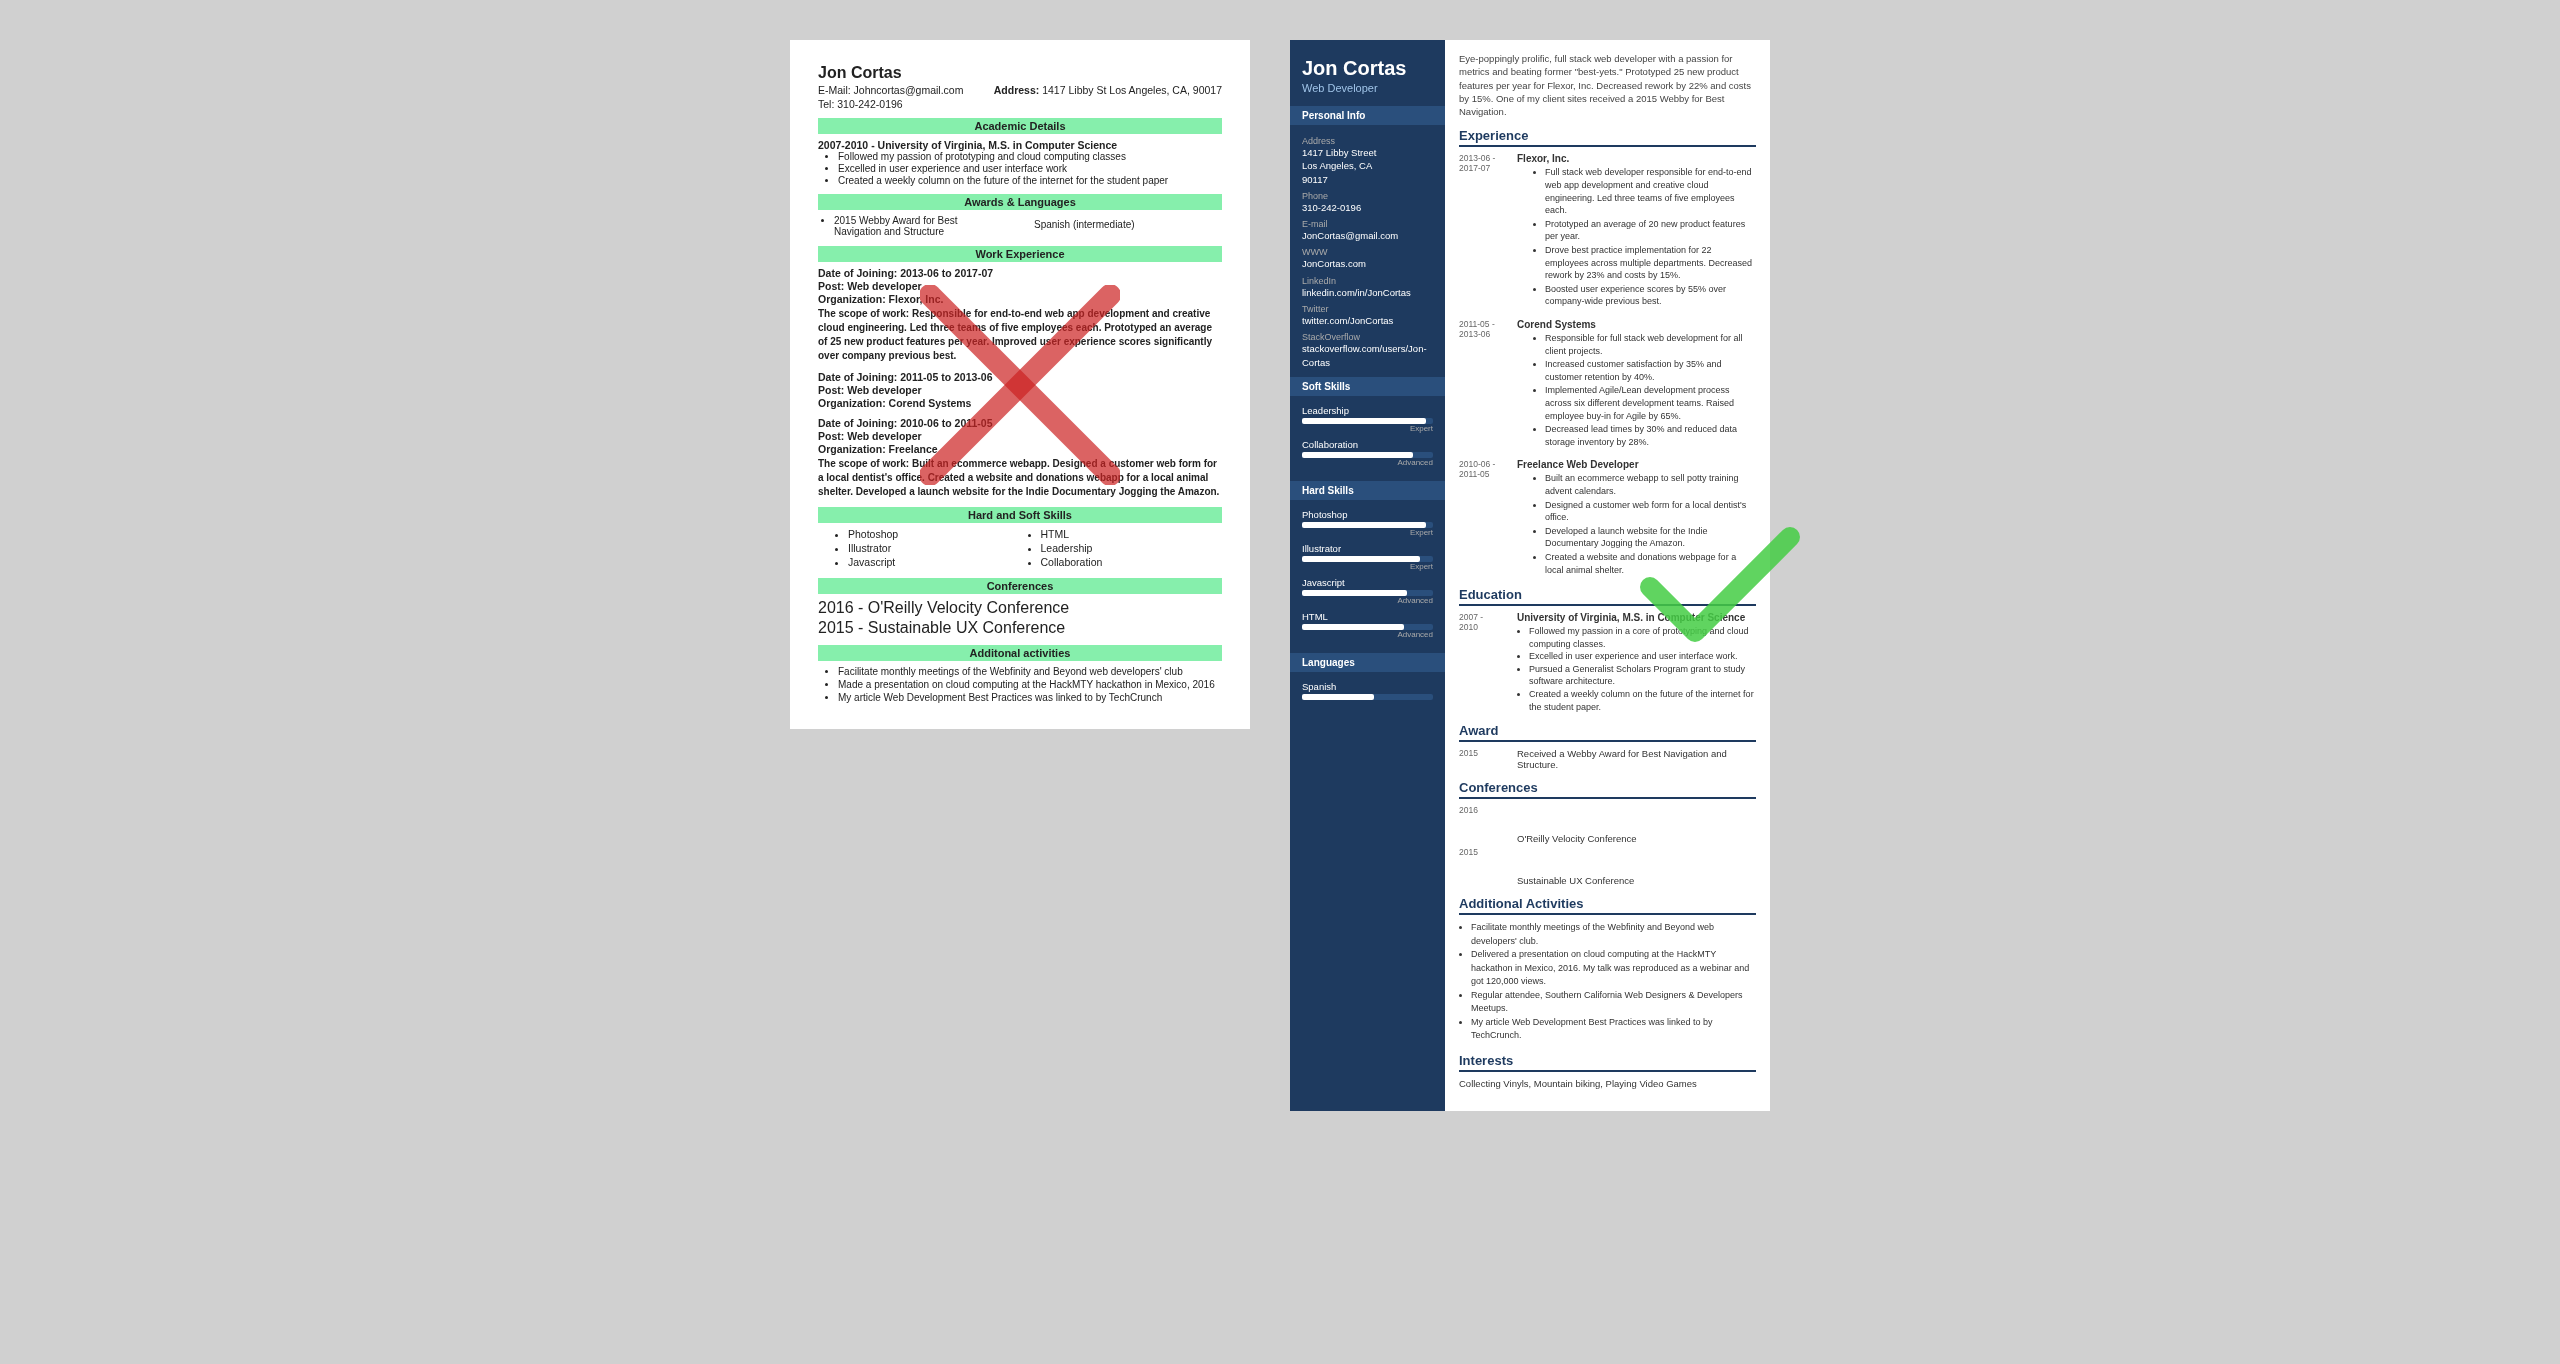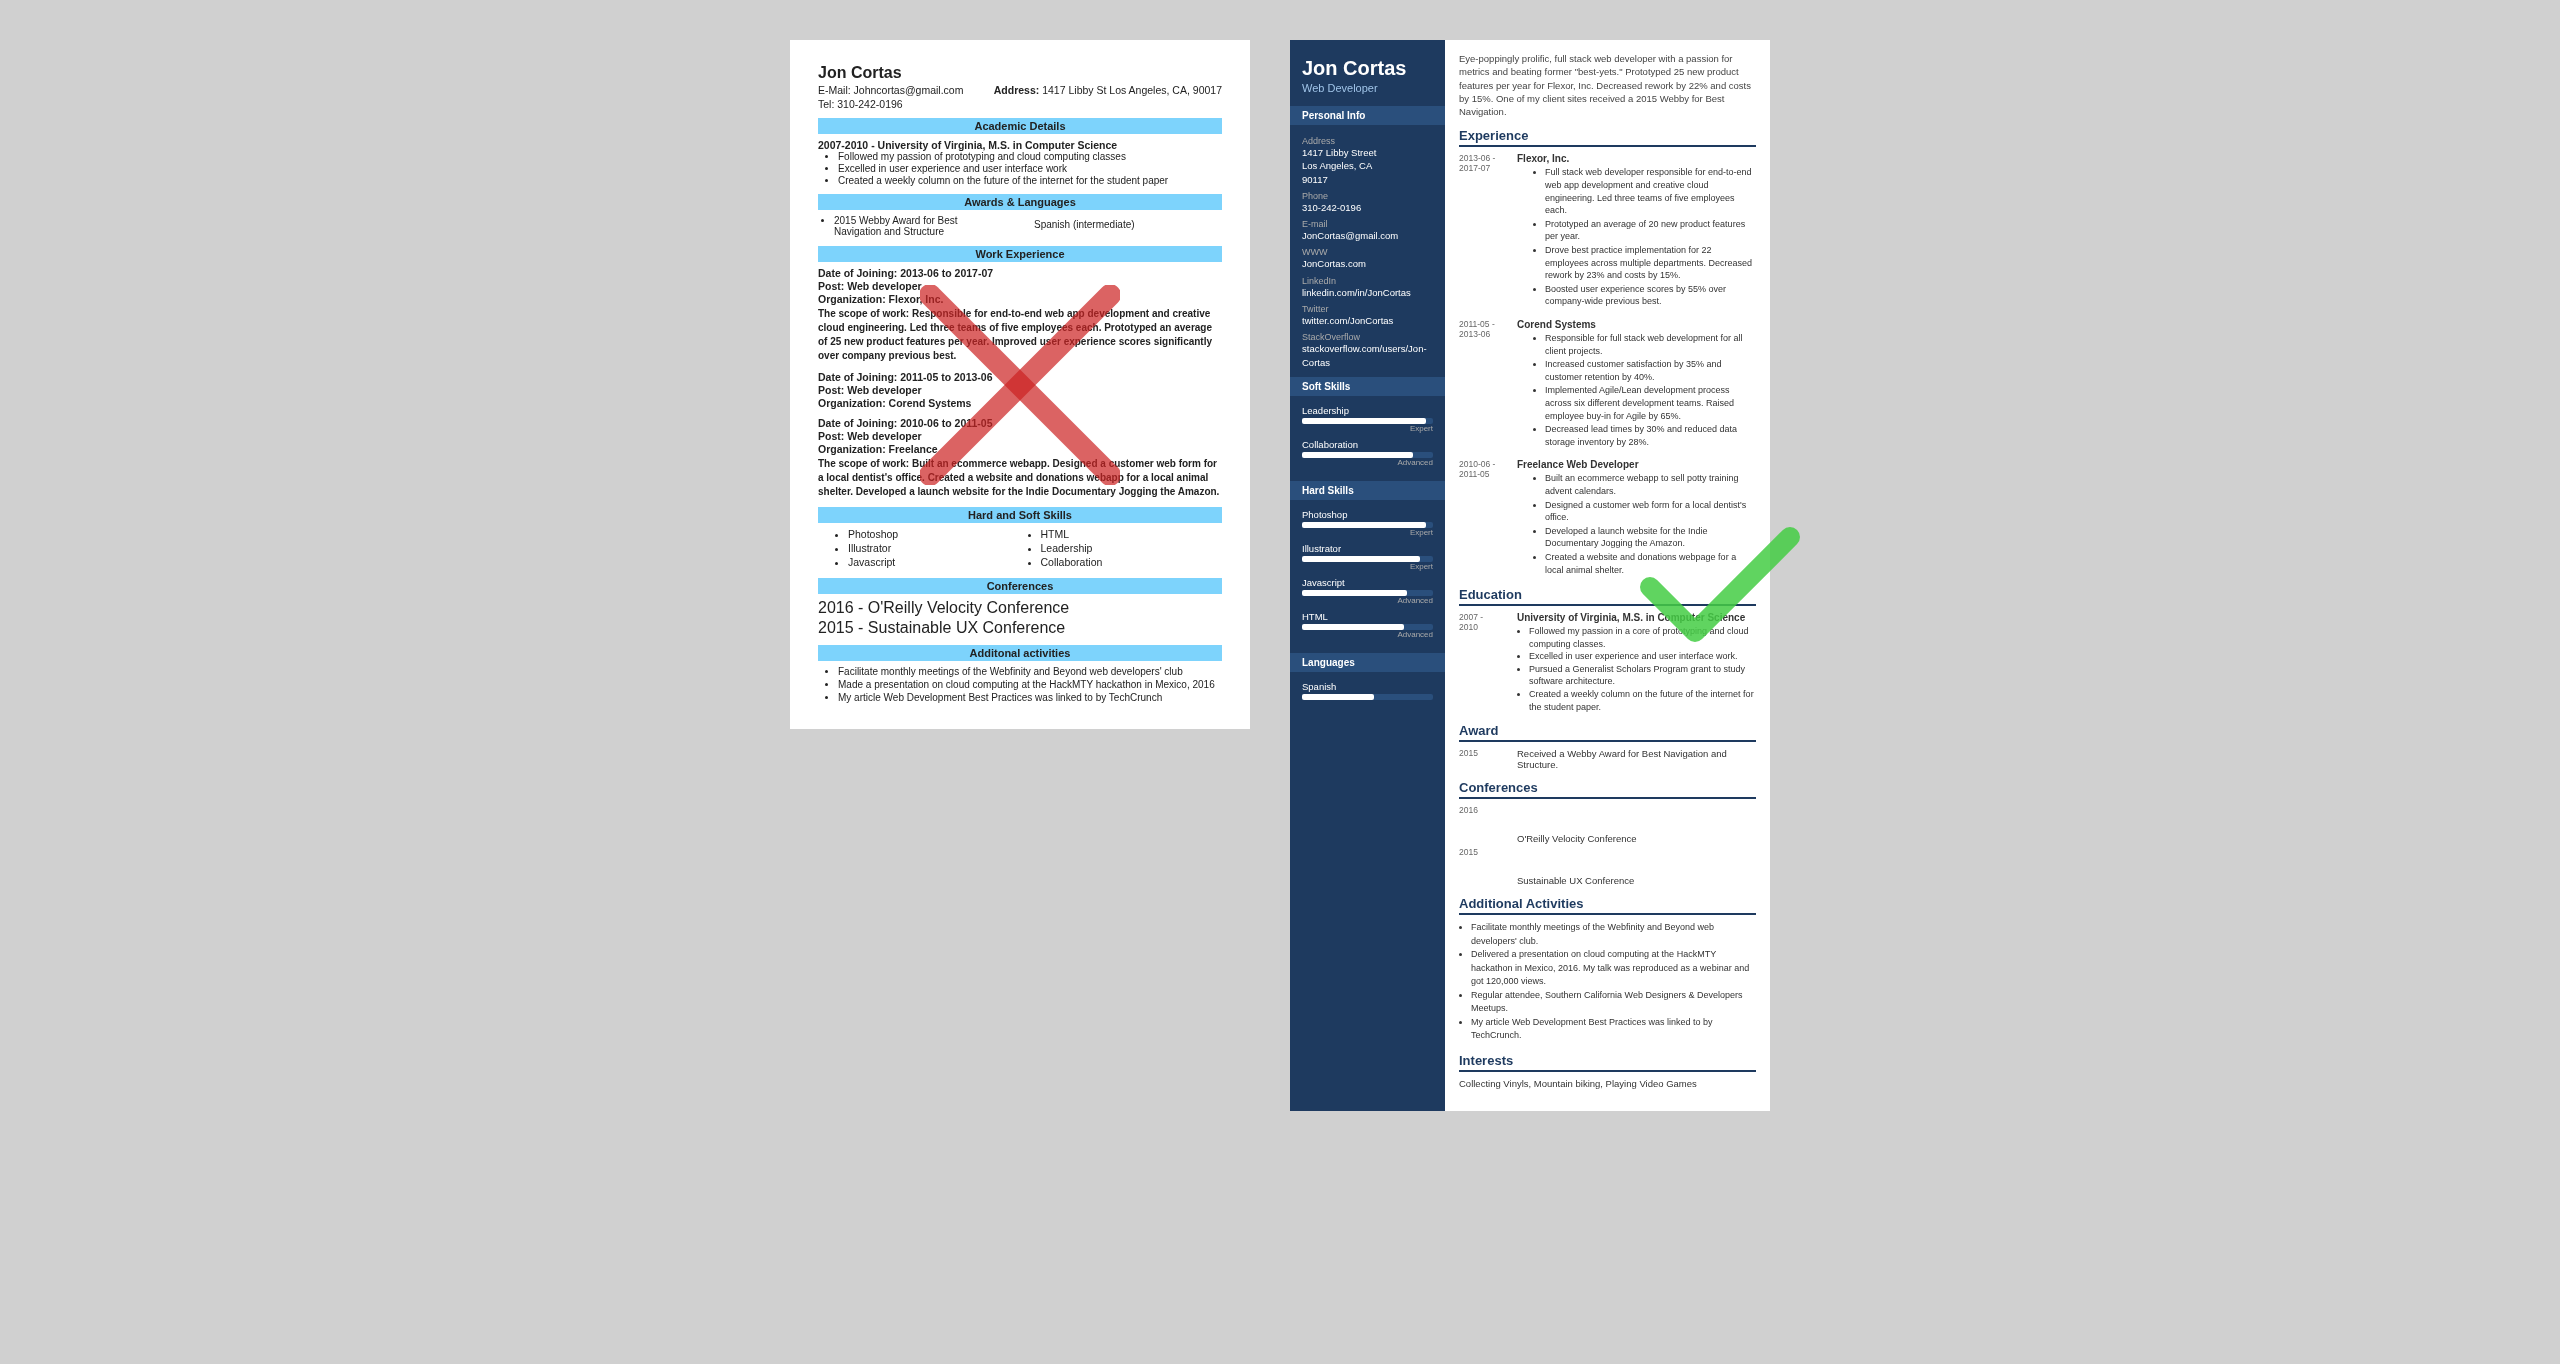--- a/index.html
+++ b/index.html
@@ -38,21 +38,21 @@
       font-size: 10.5px;
       margin-bottom: 2px;
     }
 
     .resume-left .contact-row .left-col { }
     .resume-left .contact-row .right-col { }
 
     .resume-left .tel { font-size: 10.5px; margin-bottom: 8px; }
 
     .section-header {
-      background: #7dd3fc;
+      background: #86efac;
       text-align: center;
       font-weight: bold;
       font-size: 11px;
       padding: 2px 0;
       margin: 8px 0 5px 0;
     }
 
     .edu-entry { margin-bottom: 4px; }
     .edu-entry .edu-title { font-weight: bold; font-size: 10.5px; }
     .edu-entry ul { margin-left: 20px; font-size: 10px; }

